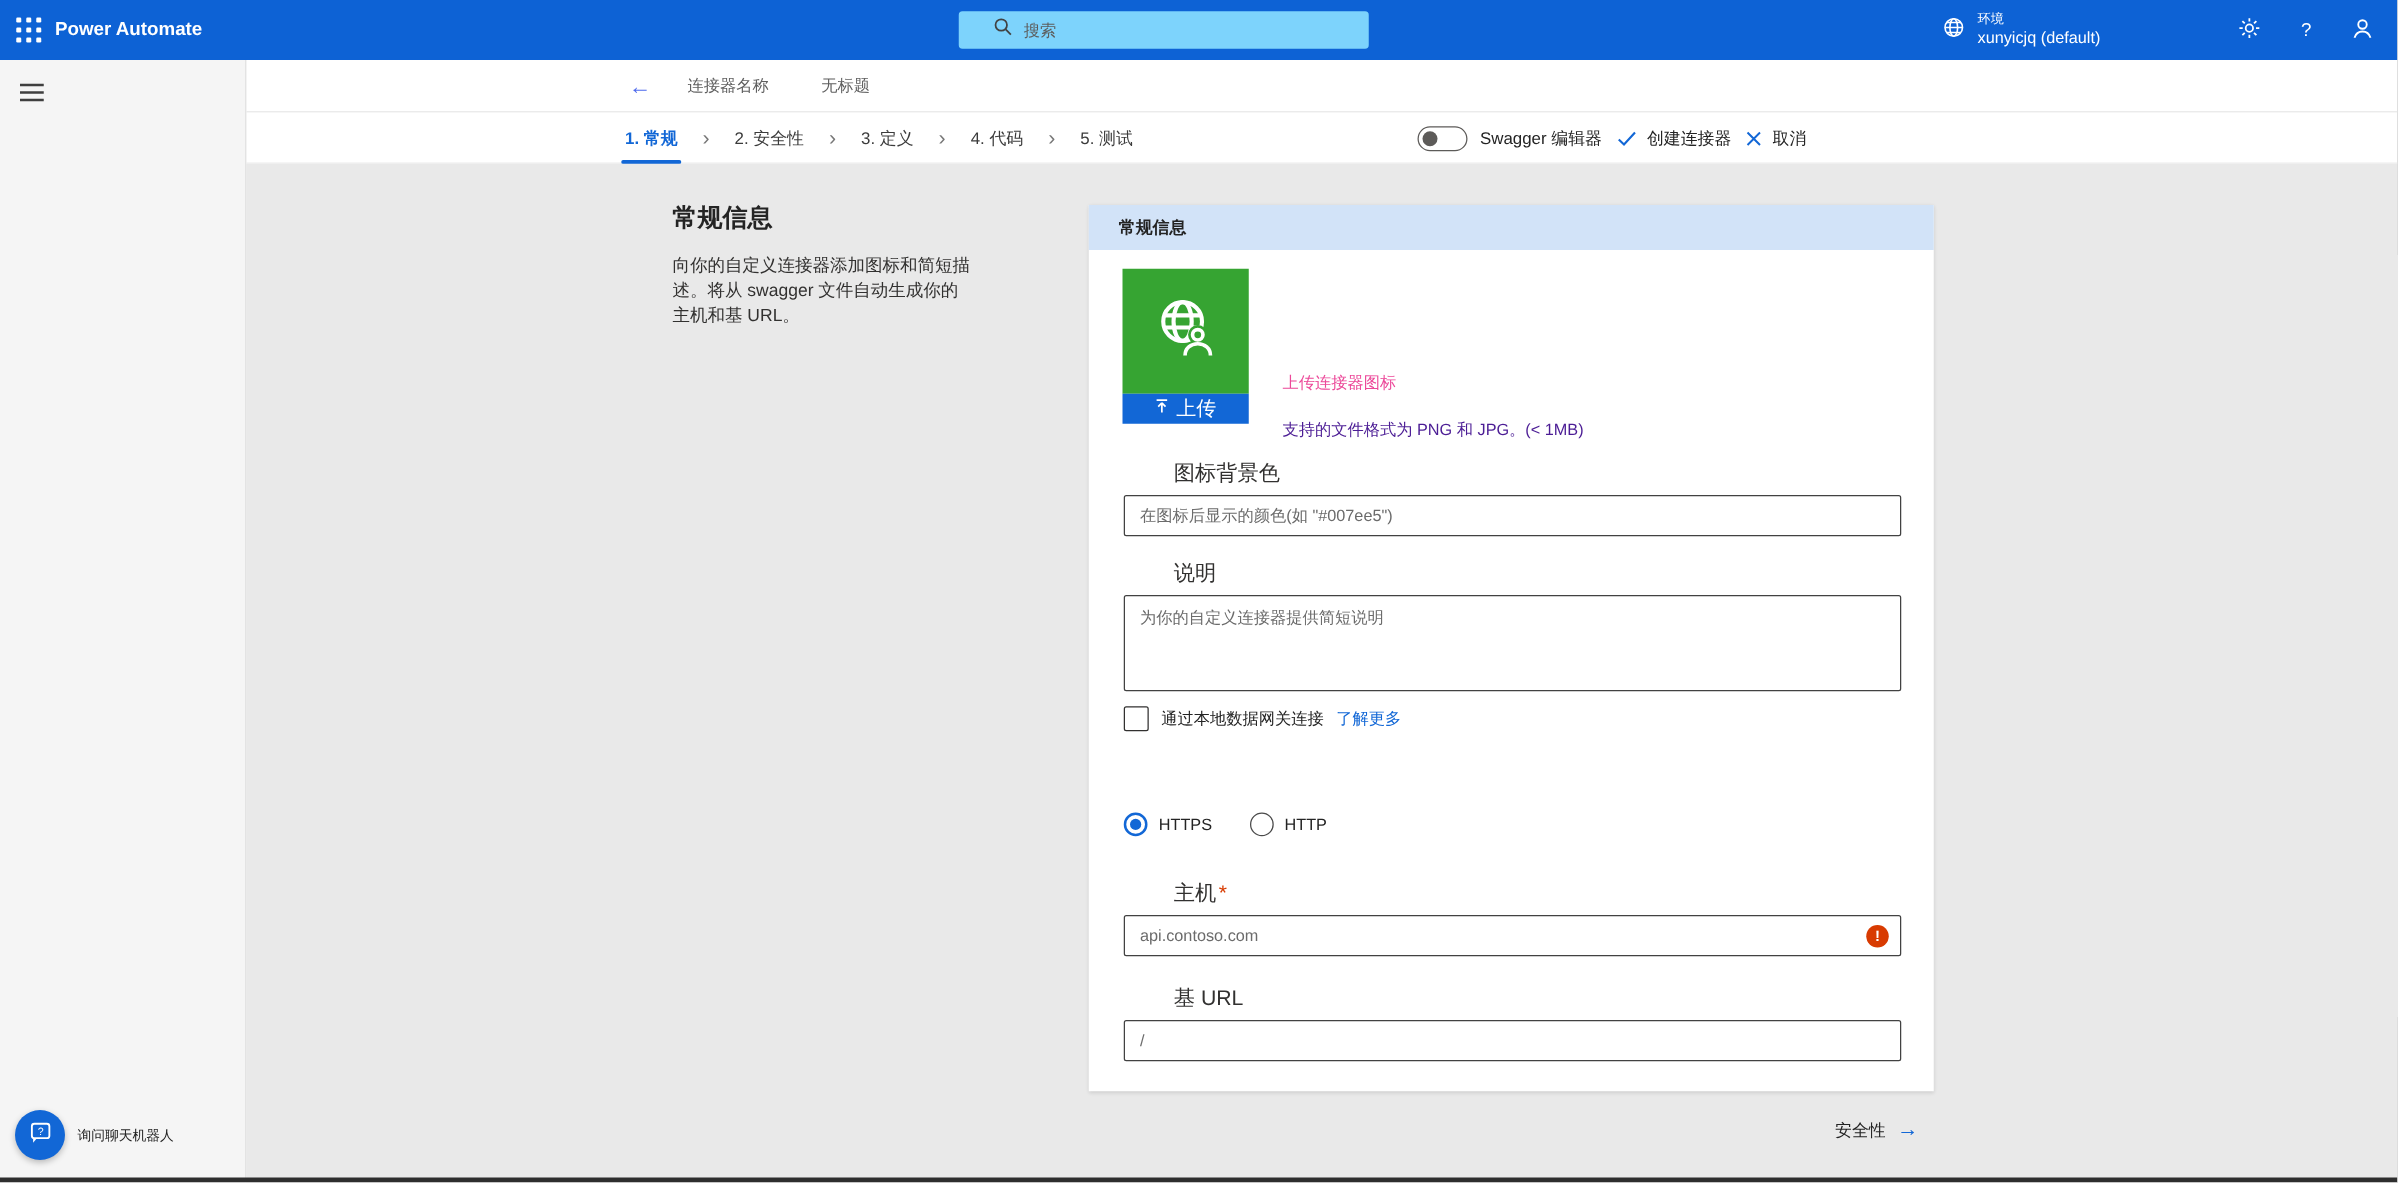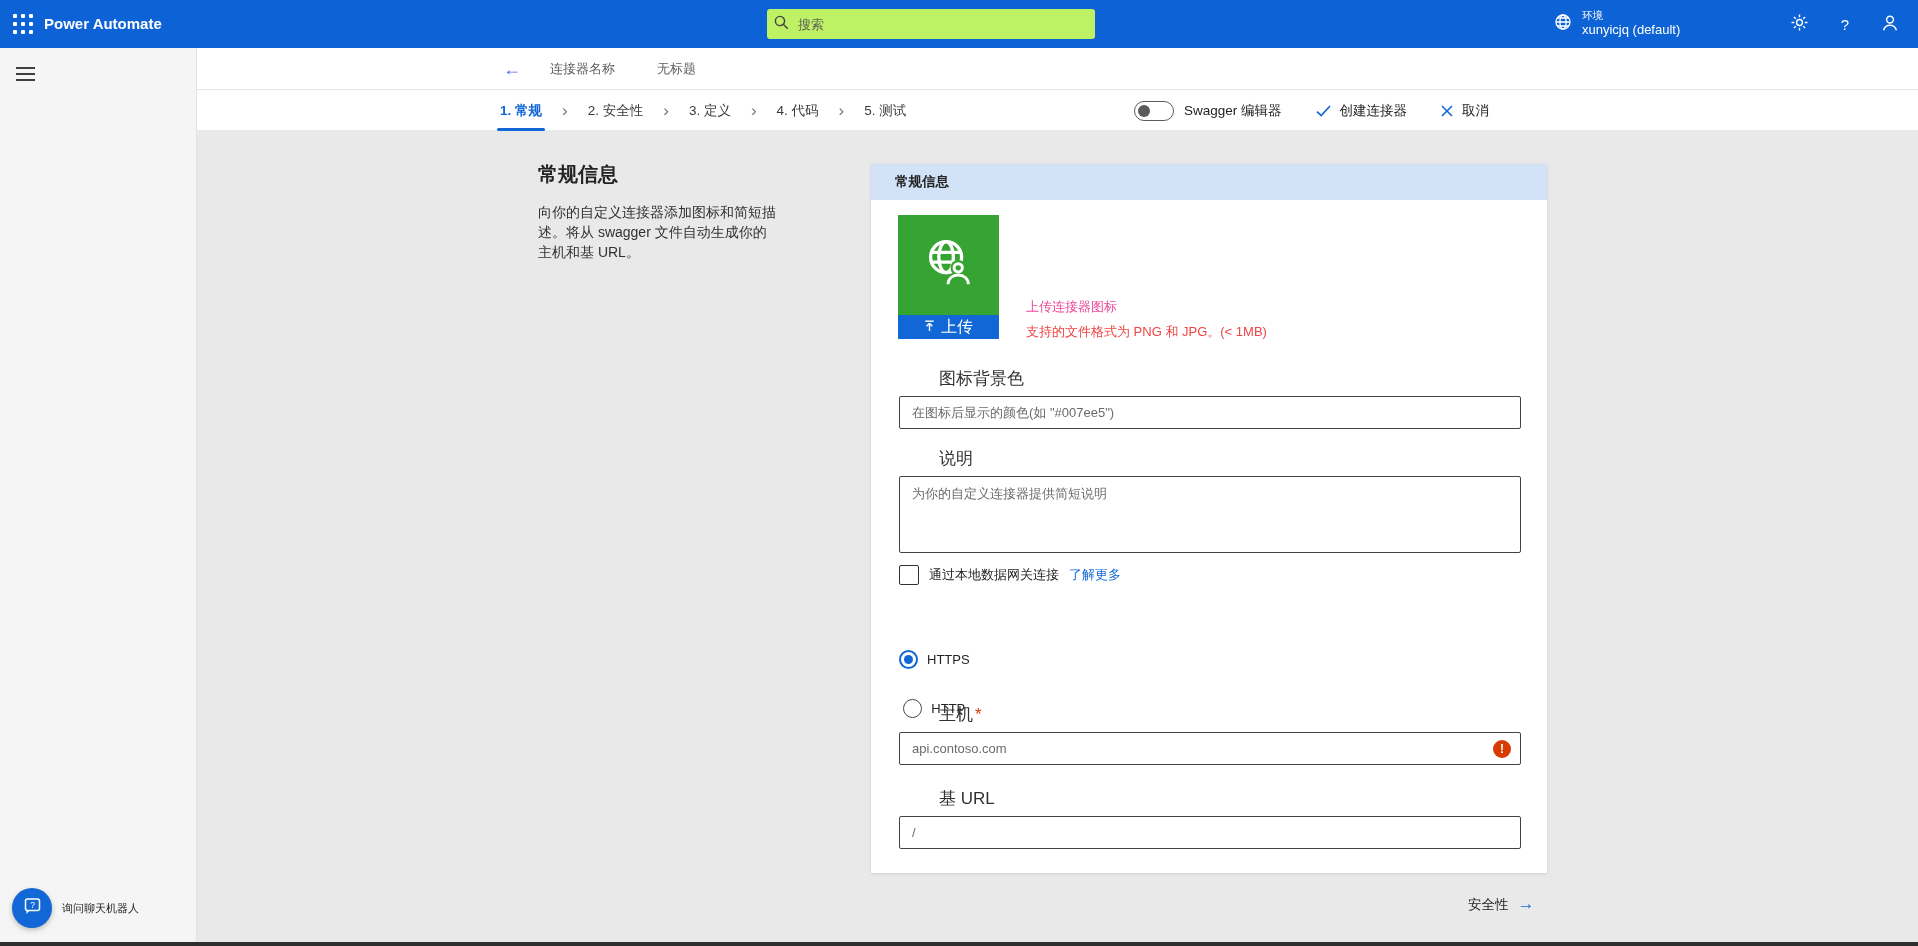--- a/index.html
+++ b/index.html
@@ -6,22 +6,22 @@
   html,body { background:#cfcfcf; }
   body { font-family:"Liberation Sans","DejaVu Sans",sans-serif; }
   .screen { position:relative; width:1918px; height:946px; background:#e9e9e9; overflow:hidden; }
 
   
   .topbar { position:absolute; left:0; top:0; right:0; height:48px; background:#0d62d5; z-index:5; }
   .waffle { position:absolute; left:13px; top:14px; width:21px; height:21px; display:grid;
             grid-template-columns:repeat(3,1fr); gap:3px; cursor:pointer; }
   .waffle span { width:4px; height:4px; background:#fff; border-radius:1px; }
   .app-title { position:absolute; left:44px; top:0; line-height:48px; color:#fff; font-size:15px; font-weight:700; }
-  .searchbox { position:absolute; left:767px; top:9px; width:328px; height:30px; background:#bef264;
-               border-radius:3px; display:flex; align-items:center; padding:0 7px; gap:9px; }
+  .searchbox { position:absolute; left:767px; top:9px; width:328px; height:30px; background:#7dd3fc;
+               border-radius:3px; display:flex; align-items:center; padding:0 28px; gap:9px; }
   .searchbox input { border:0; outline:0; flex:1; font-size:13px; color:#333; background:transparent; }
   .searchbox input::placeholder { color:#5d5d5d; }
   .env { position:absolute; left:1553px; top:0; height:48px; display:flex; align-items:center; gap:9px;
          color:#fff; cursor:pointer; }
   .env-text { display:flex; flex-direction:column; line-height:1.25; }
   .env-label { font-size:10.5px; }
   .env-value { font-size:13px; }
   .icon-btn { position:absolute; top:0; width:44px; height:48px; display:flex; align-items:center;
               justify-content:center; color:#fff; background:none; border:0; cursor:pointer; }
   .btn-gear { left:1777px; } .btn-help { left:1823px; font-size:15px; } .btn-person { left:1868px; }
@@ -47,21 +47,21 @@
   
   .tabbar { position:absolute; left:197px; right:0; top:90px; height:41px; background:#fff;
             border-bottom:1px solid #ebebeb; z-index:2; }
   .steps { position:absolute; left:300px; top:0; height:41px; display:flex; align-items:center; }
   .step { height:41px; display:flex; align-items:center; font-size:13.5px; color:#3b3b3b;
           position:relative; padding:0 3px; cursor:pointer; }
   .step.active { color:#1267d6; font-weight:700; }
   .step.active::after { content:""; position:absolute; left:0; right:0; bottom:0; height:3px;
                         background:#1267d6; border-radius:2px; }
   .chev { margin:0 17px; color:#777; font-size:17px; line-height:41px; }
-  .wizard-actions { position:absolute; left:937px; top:0; height:41px; display:flex; align-items:center; gap:34px; }
+  .wizard-actions { position:absolute; left:937px; top:0; height:41px; display:flex; align-items:center; gap:12px; }
   .toggle-group { display:flex; align-items:center; gap:10px; font-size:13.5px; color:#242424; }
   .toggle { width:40px; height:20px; border:1px solid #5d5b59; border-radius:10px; position:relative;
             background:#fff; cursor:pointer; }
   .knob { position:absolute; left:3px; top:3px; width:12px; height:12px; border-radius:50%; background:#5d5b59; }
   .action { display:flex; align-items:flex-end; gap:9px; font-size:13.5px; color:#242424; background:none;
             border:0; cursor:pointer; }
 
   
   .content { position:absolute; left:197px; right:0; top:131px; bottom:0; background:#e9e9e9; }
   .intro { position:absolute; left:341px; top:30px; width:242px; }
@@ -73,37 +73,37 @@
   .panel-header { height:36px; background:#d2e3f8; font-size:13.5px; font-weight:700; color:#242424;
                   line-height:36px; padding:0 24px; }
   .panel-body { position:relative; height:673px; }
 
   .upload-tile { position:absolute; left:27px; top:15px; width:101px; cursor:pointer; }
   .tile-icon { height:100px; background:#36a432; display:flex; align-items:center; justify-content:center; }
   .tile-btn { height:24px; background:#1267d6; color:#fff; font-size:16px; display:flex;
               align-items:center; justify-content:center; gap:6px; cursor:pointer; }
   .upload-text { position:absolute; left:155px; top:97px; }
   .upload-link { font-size:13px; color:#ec4899; text-decoration:none; cursor:pointer; }
-  .upload-hint { margin-top:7px; font-size:13px; color:#ef4444; }
+  .upload-hint { margin-top:20px; font-size:13px; color:#4c1d95; }
 
   .field { position:absolute; left:28px; width:622px; }
   .field label { display:block; font-size:17px; color:#323130; margin-bottom:6px;margin-left:40px; }
   .req { color:#d83b01; margin-left:2px; }
   .tb { width:100%; height:33px; border:1px solid #424242; border-radius:2px; padding:0 12px;
         font-size:13px; color:#242424; outline:none; background:#fff;
         font-family:"Liberation Sans","DejaVu Sans",sans-serif; }
   .tb::placeholder, textarea.tb::placeholder { color:#6b6b6b; }
   textarea.tb { height:77px; padding:8px 12px; resize:none; }
   .f-iconbg { top:167px; } .f-desc { top:247px; }
   .f-gateway { top:365px; display:flex; align-items:center; gap:10px; }
   .checkbox { width:20px; height:20px; border:1px solid #323130; border-radius:2px; background:#fff; cursor:pointer; }
   .gateway-label { font-size:13px; color:#242424; }
   .learn-link { font-size:13px; color:#1267d6; text-decoration:none; cursor:pointer; }
   .f-scheme { top:421px; }
-  .radio-row { position:absolute; left:28px; top:450px; display:flex; align-items:center; gap:30px;flex-direction:column; }
+  .radio-row { position:absolute; left:28px; top:450px; display:flex; align-items:center; gap:30px; }
   .radio-opt { display:flex; align-items:center; gap:9px; cursor:pointer; }
   .radio { width:19px; height:19px; border-radius:50%; background:#fff; border:1px solid #4a4a4a;
            display:flex; align-items:center; justify-content:center; }
   .radio.sel { border:2px solid #1267d6; }
   .radio.sel i { width:9px; height:9px; border-radius:50%; background:#1267d6; }
   .radio-label { font-size:13px; color:#242424; }
   .f-host { top:503px; } .f-base { top:587px; }
   .input-wrap { position:relative; }
   .err { position:absolute; right:10px; top:8px; width:18px; height:18px; border-radius:50%;
          background:#d83b01; color:#fff; font-size:12px; font-weight:700; display:flex;

